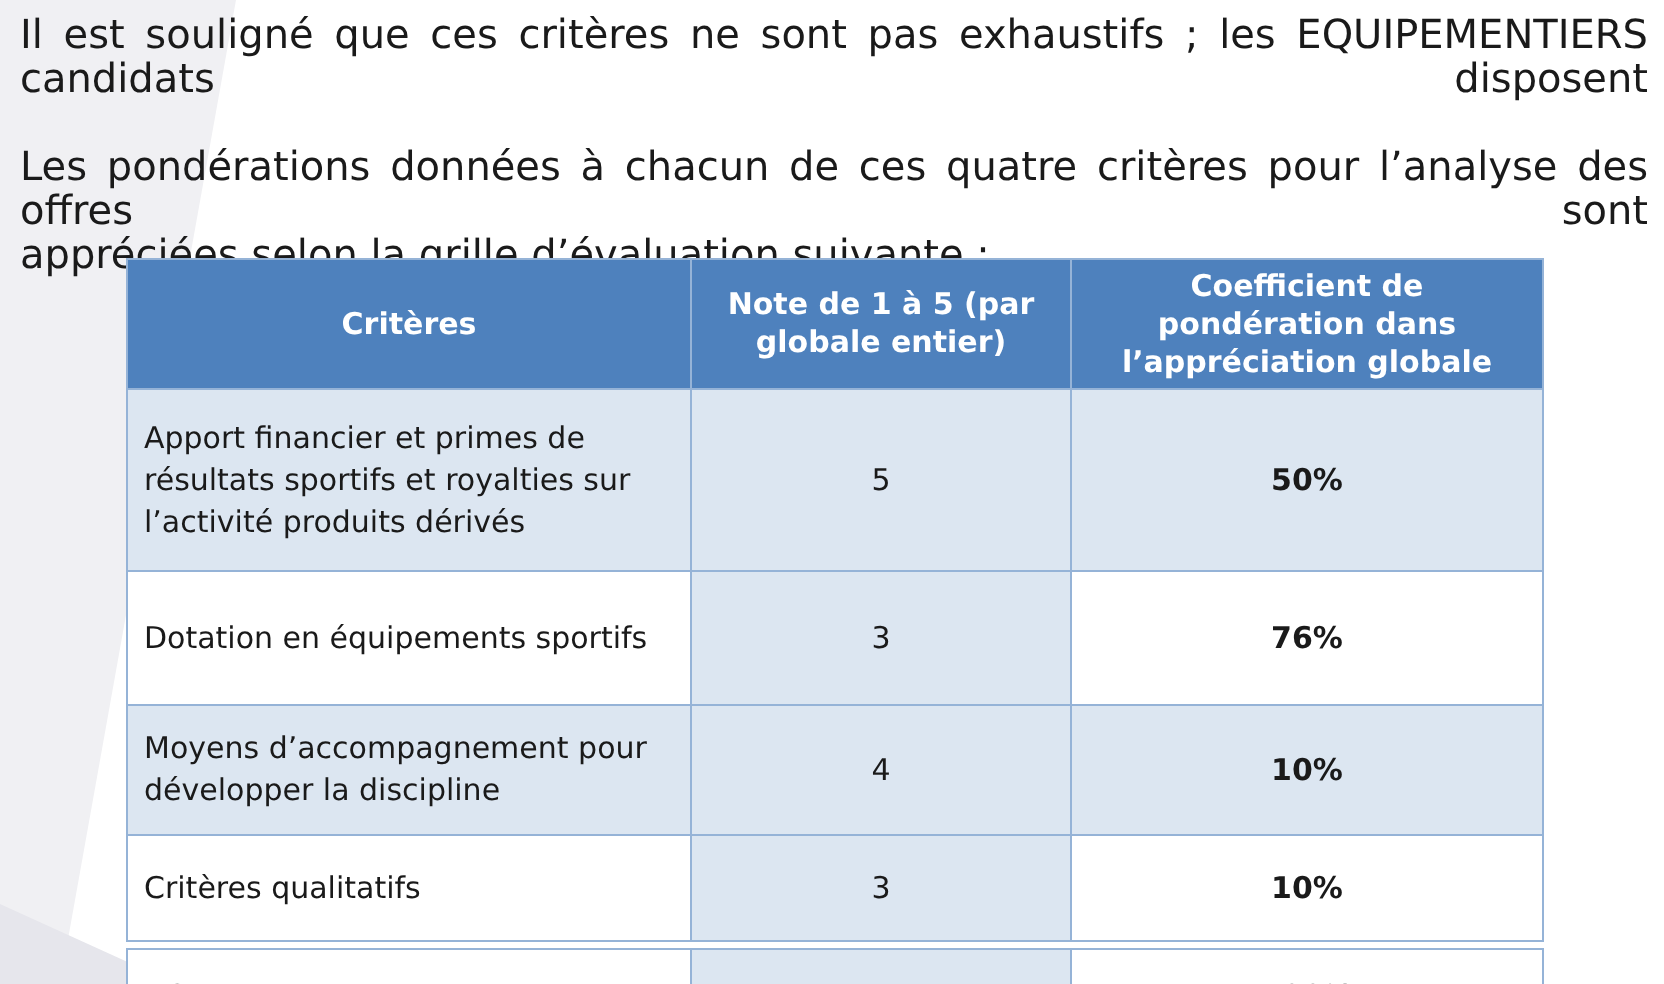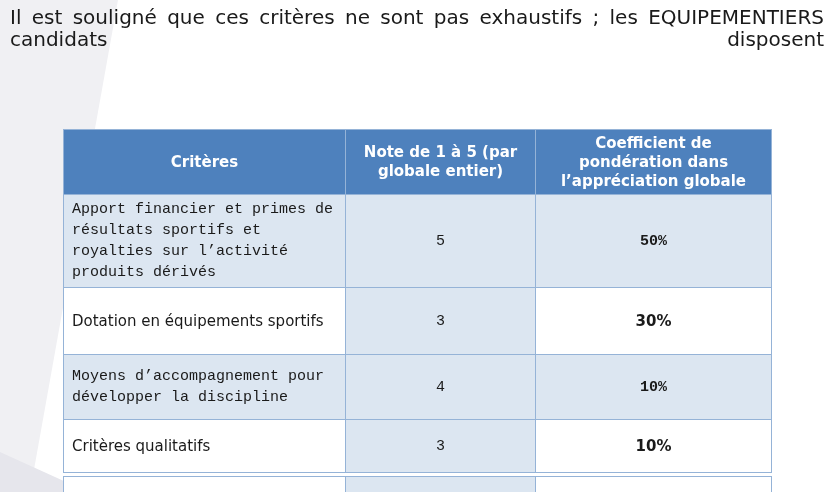--- a/index.html
+++ b/index.html
@@ -40,21 +40,21 @@
   col.c2 { width: 190px; }
   col.c3 { width: 236px; }
   th, td { border: 1px solid #95b3d7; font-size: 15px; vertical-align: middle; }
   thead th {
     background: #4e81bd; color: #ffffff; font-weight: bold;
     height: 60px; text-align: center; line-height: 19px; padding: 2px 4px;
   }
   td.criteria { text-align: left; padding: 4px 8px; line-height: 21px; }
   td.note, td.coef { text-align: center; padding: 2px 4px; }
   td.coef { font-weight: bold; }
-  .band { background: #dce6f1; font-family: Liberation Mono, monospace; }
+  .band { background: #dce6f1; }
   .plain { background: #ffffff; }
   tr.r1 td { height: 82px; }
   tr.r2 td { height: 58px; }
   tr.r3 td { height: 56px; }
   tr.r4 td { height: 44px; margin-top: 48px; }
   .total-table { margin-top: 3px; }
   .total-table td { height: 38px; font-weight: bold; }
   td.total-label { text-align: left; padding: 4px 8px; }
 </style>
 </head>
@@ -63,20 +63,22 @@
 <div class="page">
   <div class="bg-wedge"></div>
   <div class="bg-corner"></div>
 
   <div class="content">
     <div class="paras">
       <p class="para">
         <span class="line just">Il est souligné que ces critères ne sont pas exhaustifs ; les EQUIPEMENTIERS candidats disposent</span>
       </p>
       <p class="para">
+        <span class="line just">Les pondérations données à chacun de ces quatre critères pour l’analyse des offres sont</span>
+        <span class="line">appréciées selon la grille d’évaluation suivante :</span>
       </p>
     </div>
 
     <div class="grid-wrap">
       <table>
         <colgroup>
             <col class="c1">
             <col class="c2">
             <col class="c3">
           </colgroup>
@@ -96,21 +98,21 @@
         </thead>
         <tbody>
           <tr class="r1">
             <td class="criteria band">Apport financier et primes de résultats sportifs et royalties sur l’activité produits dérivés</td>
             <td class="note band">5</td>
             <td class="coef band">50%</td>
           </tr>
           <tr class="r2">
             <td class="criteria plain">Dotation en équipements sportifs</td>
             <td class="note band">3</td>
-            <td class="coef plain">30%</td>
+            <td class="coef plain">76%</td>
           </tr>
           <tr class="r3">
             <td class="criteria band">Moyens d’accompagnement pour développer la discipline</td>
             <td class="note band">4</td>
             <td class="coef band">10%</td>
           </tr>
           <tr class="r4">
             <td class="criteria plain">Critères qualitatifs</td>
             <td class="note band">3</td>
             <td class="coef plain">10%</td>

